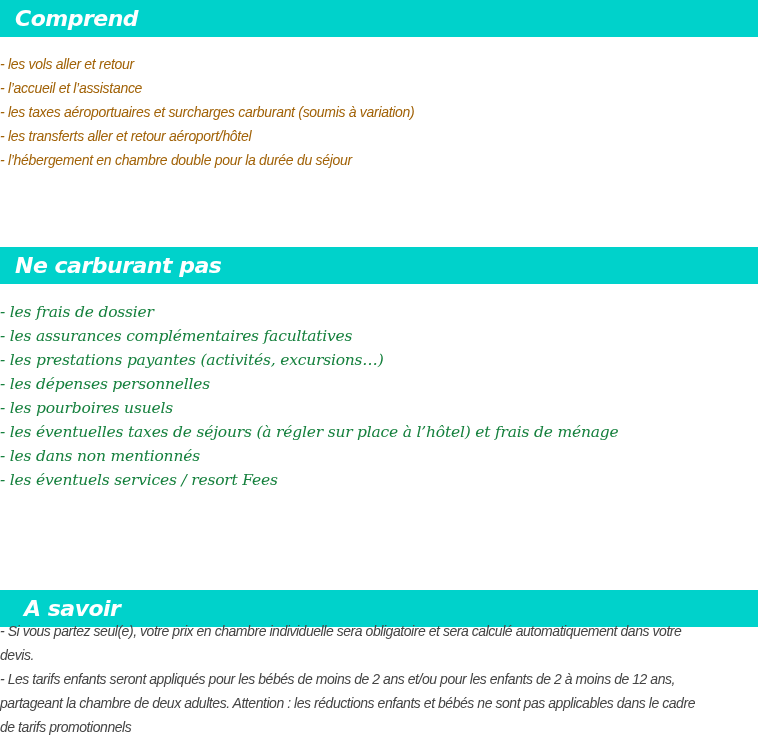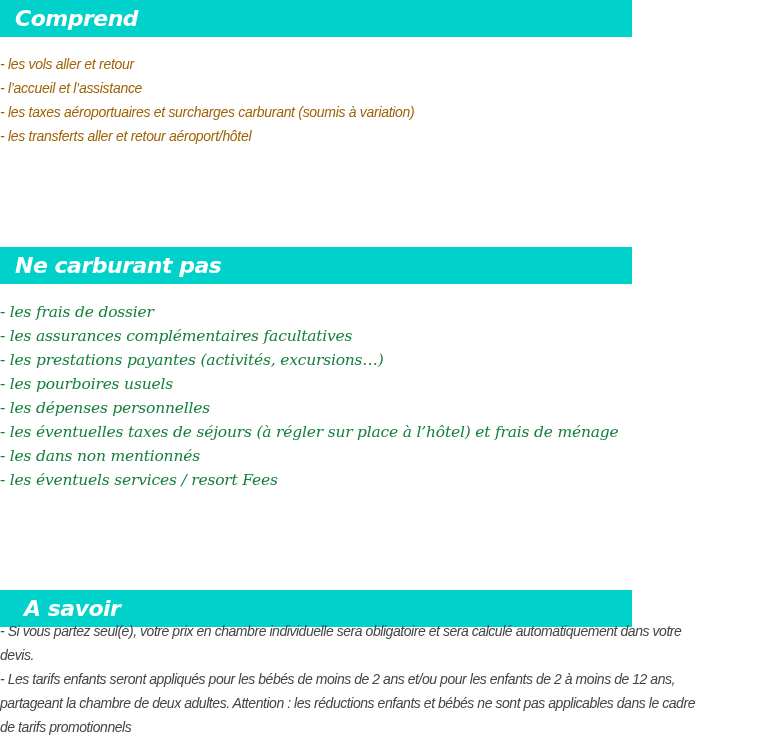--- a/index.html
+++ b/index.html
@@ -11,21 +11,21 @@
       width: 758px;
       height: 739px;
       overflow: hidden;
       position: relative;
       font-family: "Liberation Sans", sans-serif;
       color: #444444;
     }
     .section-header {
       position: absolute;
       left: 0;
-      width: 632px;
+      width: 758px;
       height: 37px;
       background: #00d2cb;
       color: #ffffff;
       font-family: "DejaVu Sans", sans-serif;
       font-style: italic;
       font-weight: bold;
       font-size: 22px;
       line-height: 37px;
       padding-left: 15px;
       box-sizing: border-box;
@@ -73,29 +73,30 @@
   </style>
 </head>
 <body>
 
 <div class="section-header" style="top:0;">Comprend</div>
 <ul class="list list-sans" style="top:52px;">
   <li>- les vols aller et retour</li>
   <li>- l’accueil et l’assistance</li>
   <li>- les taxes aéroportuaires et surcharges carburant (soumis à variation)</li>
   <li>- les transferts aller et retour aéroport/hôtel</li>
+  <li>- l’hébergement en chambre double pour la durée du séjour</li>
 </ul>
 
 <div class="section-header" style="top:247px;">Ne carburant pas</div>
 <ul class="list list-serif" style="top:300px;">
   <li>- les frais de dossier</li>
   <li>- les assurances complémentaires facultatives</li>
   <li>- les prestations payantes (activités, excursions…)</li>
+  <li>- les dépenses personnelles</li>
   <li>- les pourboires usuels</li>
-  <li>- les dépenses personnelles</li>
   <li>- les éventuelles taxes de séjours (à régler sur place à l’hôtel) et frais de ménage</li>
   <li>- les dans non mentionnés</li>
   <li>- les éventuels services / resort Fees</li>
 </ul>
 
 <div class="section-header" style="top:590px;padding-left:24px;">A savoir</div>
 <div class="para-block" style="top:619px;">
   <p>- Si vous partez seul(e), votre prix en chambre individuelle sera obligatoire et sera calculé automatiquement dans votre devis.</p>
   <p>- Les tarifs enfants seront appliqués pour les bébés de moins de 2 ans et/ou pour les enfants de 2 à moins de 12 ans, partageant la chambre de deux adultes. Attention : les réductions enfants et bébés ne sont pas applicables dans le cadre de tarifs promotionnels</p>
 </div>

